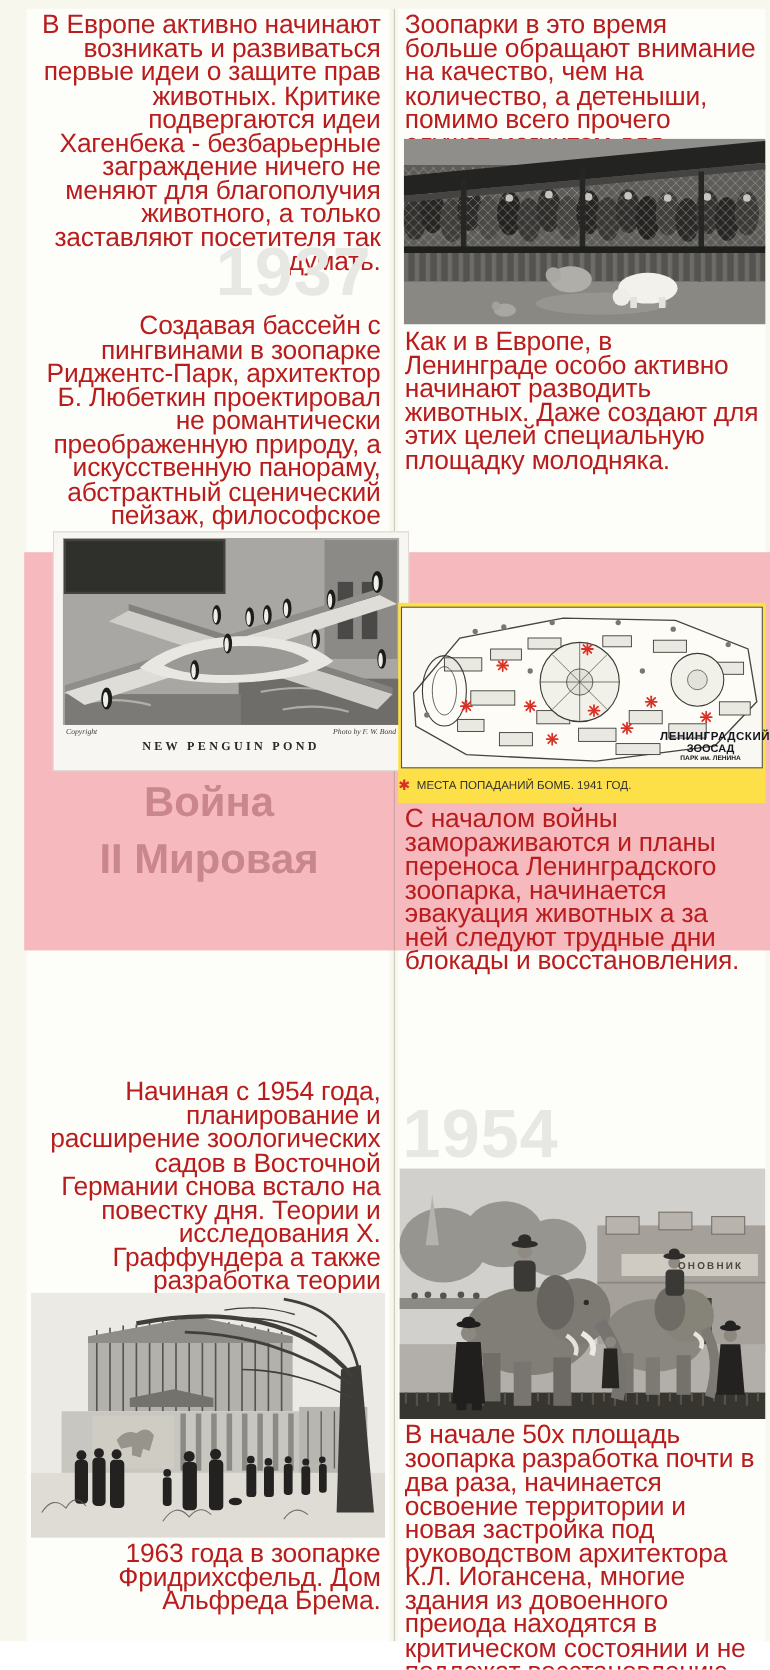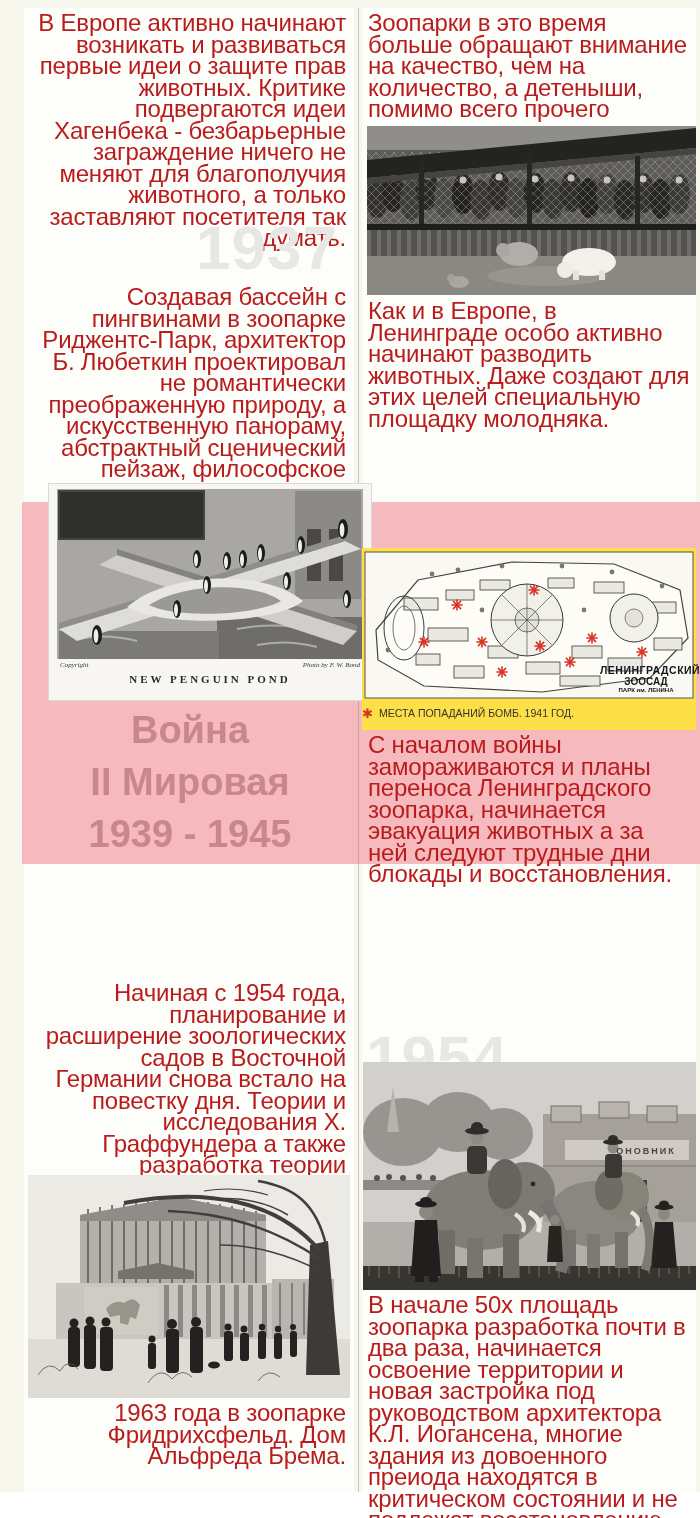--- a/index.html
+++ b/index.html
@@ -99,21 +99,20 @@
         </g>
       </svg>
       <span class="pc-copy">Copyright</span>
       <span class="pc-credit">Photo by F. W. Bond</span>
       <div class="pc-caption">NEW PENGUIN POND</div>
     </div>
 
     <div class="ww2">
       <div>Война</div>
       <div>II Мировая</div>
-      <div>1939 - 1945</div>
     </div>
 
     <div class="para ra" style="left:28px;top:982px;width:318px;">Начиная с 1954 года, планирование и расширение зоологических садов в Восточной Германии снова встало на повестку дня. Теории и исследования Х. Граффундера а также разработка теории проектирования зданий зоопарков сделали его всемирно признанным экспертом в этой области.</div>
 
     <div class="photo" style="left:28px;top:1175px;width:322px;height:223px;">
       <svg width="322" height="223" viewBox="0 0 322 223">
         <rect width="322" height="223" fill="#eceae5"></rect>
         <polygon points="52,40 150,22 238,40 238,108 52,108" fill="#b3b1ab"></polygon>
         <g stroke="#56554e" stroke-width="1.5">
           <line x1="60" y1="34" x2="60" y2="108"></line>
@@ -375,21 +374,21 @@
         <span class="t2">ЗООСАД</span>
         <span class="t3">ПАРК им. ЛЕНИНА</span>
       </div>
       <div class="map-legend">
         <span class="star">✱</span><span>МЕСТА ПОПАДАНИЙ БОМБ. 1941 ГОД.</span>
       </div>
     </div>
 
     <div class="para la" style="left:368px;top:734px;width:320px;">С началом войны замораживаются и планы переноса Ленинградского зоопарка, начинается эвакуация животных а за ней следуют трудные дни блокады и восстановления.</div>
 
-    <div class="watermark" style="left:366px;top:996px;text-align:right;margin-top:26px;">1954</div>
+    <div class="watermark" style="left:366px;top:996px;text-align:right;">1954</div>
 
     <div class="photo" style="left:363px;top:1062px;width:333px;height:228px;">
       <svg width="333" height="228" viewBox="0 0 333 228">
         <rect width="333" height="228" fill="#d2d0cc"></rect>
         <g fill="#97958f">
           <ellipse cx="40" cy="70" rx="40" ry="34"></ellipse>
             <ellipse cx="95" cy="60" rx="36" ry="30"></ellipse>
           <ellipse cx="140" cy="72" rx="30" ry="26"></ellipse>
         </g>
         <polygon points="30,24 36,70 24,70" fill="#b5b3ae"></polygon>

